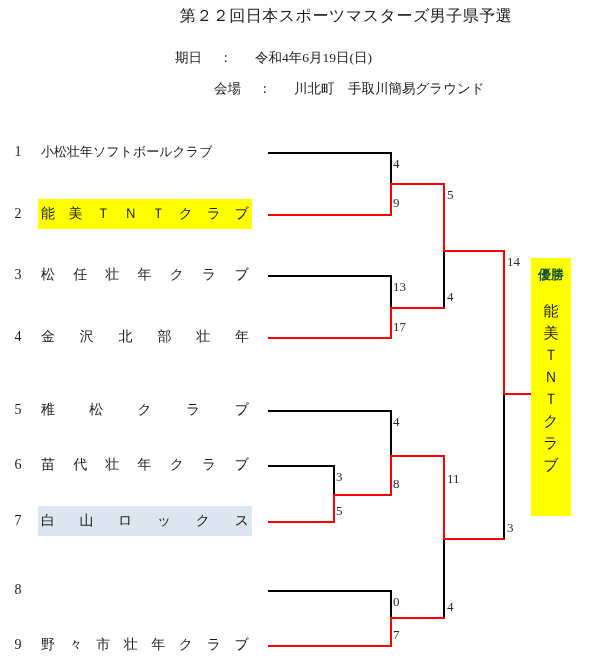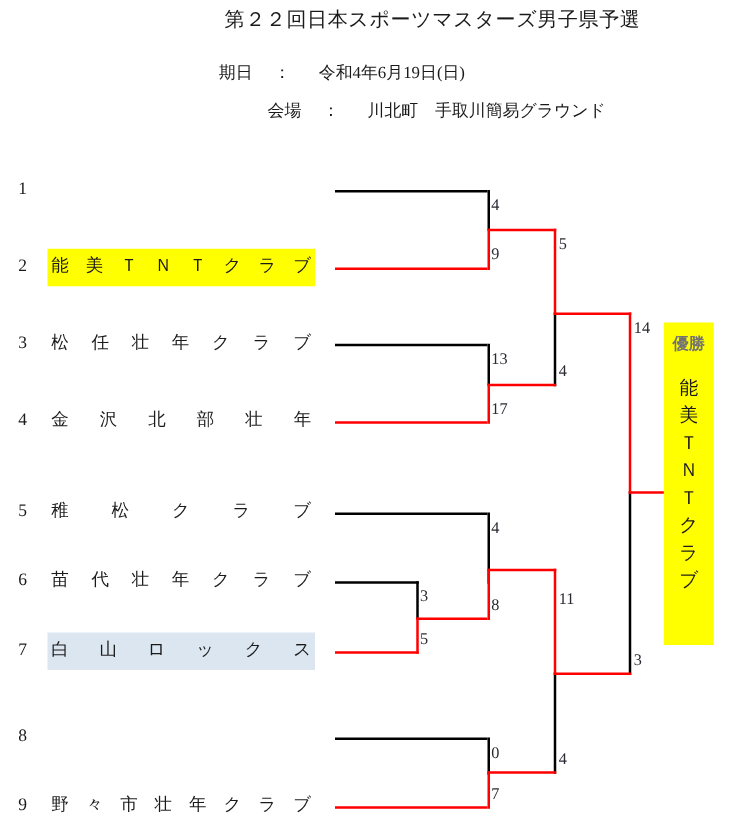--- a/index.html
+++ b/index.html
@@ -120,21 +120,21 @@
     height: 258px;
     background: #ffff00;
     z-index: 5;
   }
   #champion-label {
     position: absolute;
     left: 0;
     top: 8px;
     width: 40px;
     text-align: center;
-    color: #737373;
+    color: #14532d;
     font-size: 13px;
     font-weight: bold;
     letter-spacing: 0px;
   }
   #champion-name {
     position: absolute;
     left: 0;
     top: 42px;
     width: 40px;
     text-align: center;
@@ -156,20 +156,21 @@
 </div>
 
 <div class="meta-row" id="meta-venue">
   <span class="meta-inner">
     <span class="meta-label">会場</span><span class="meta-colon">：</span><span>川北町　手取川簡易グラウンド</span>
   </span>
 </div>
 
 <div class="team-row" id="team-row-1" style="top:137px">
   <span class="team-seed">1</span>
+  <span class="team-name compact" id="team-name-1" style="justify-content: flex-start; font-size: 13px; letter-spacing: 0px;">小松壮年ソフトボールクラブ</span>
 </div>
 
 <div class="team-row" id="team-row-2" style="top:199px">
   <span class="team-seed">2</span>
   <span class="team-name hl-yellow" id="team-name-2" style="justify-content: space-between;">
       <span class="ch">能</span>
       <span class="ch">美</span>
       <span class="ch">Ｔ</span>
       <span class="ch">Ｎ</span>
       <span class="ch">Ｔ</span>

